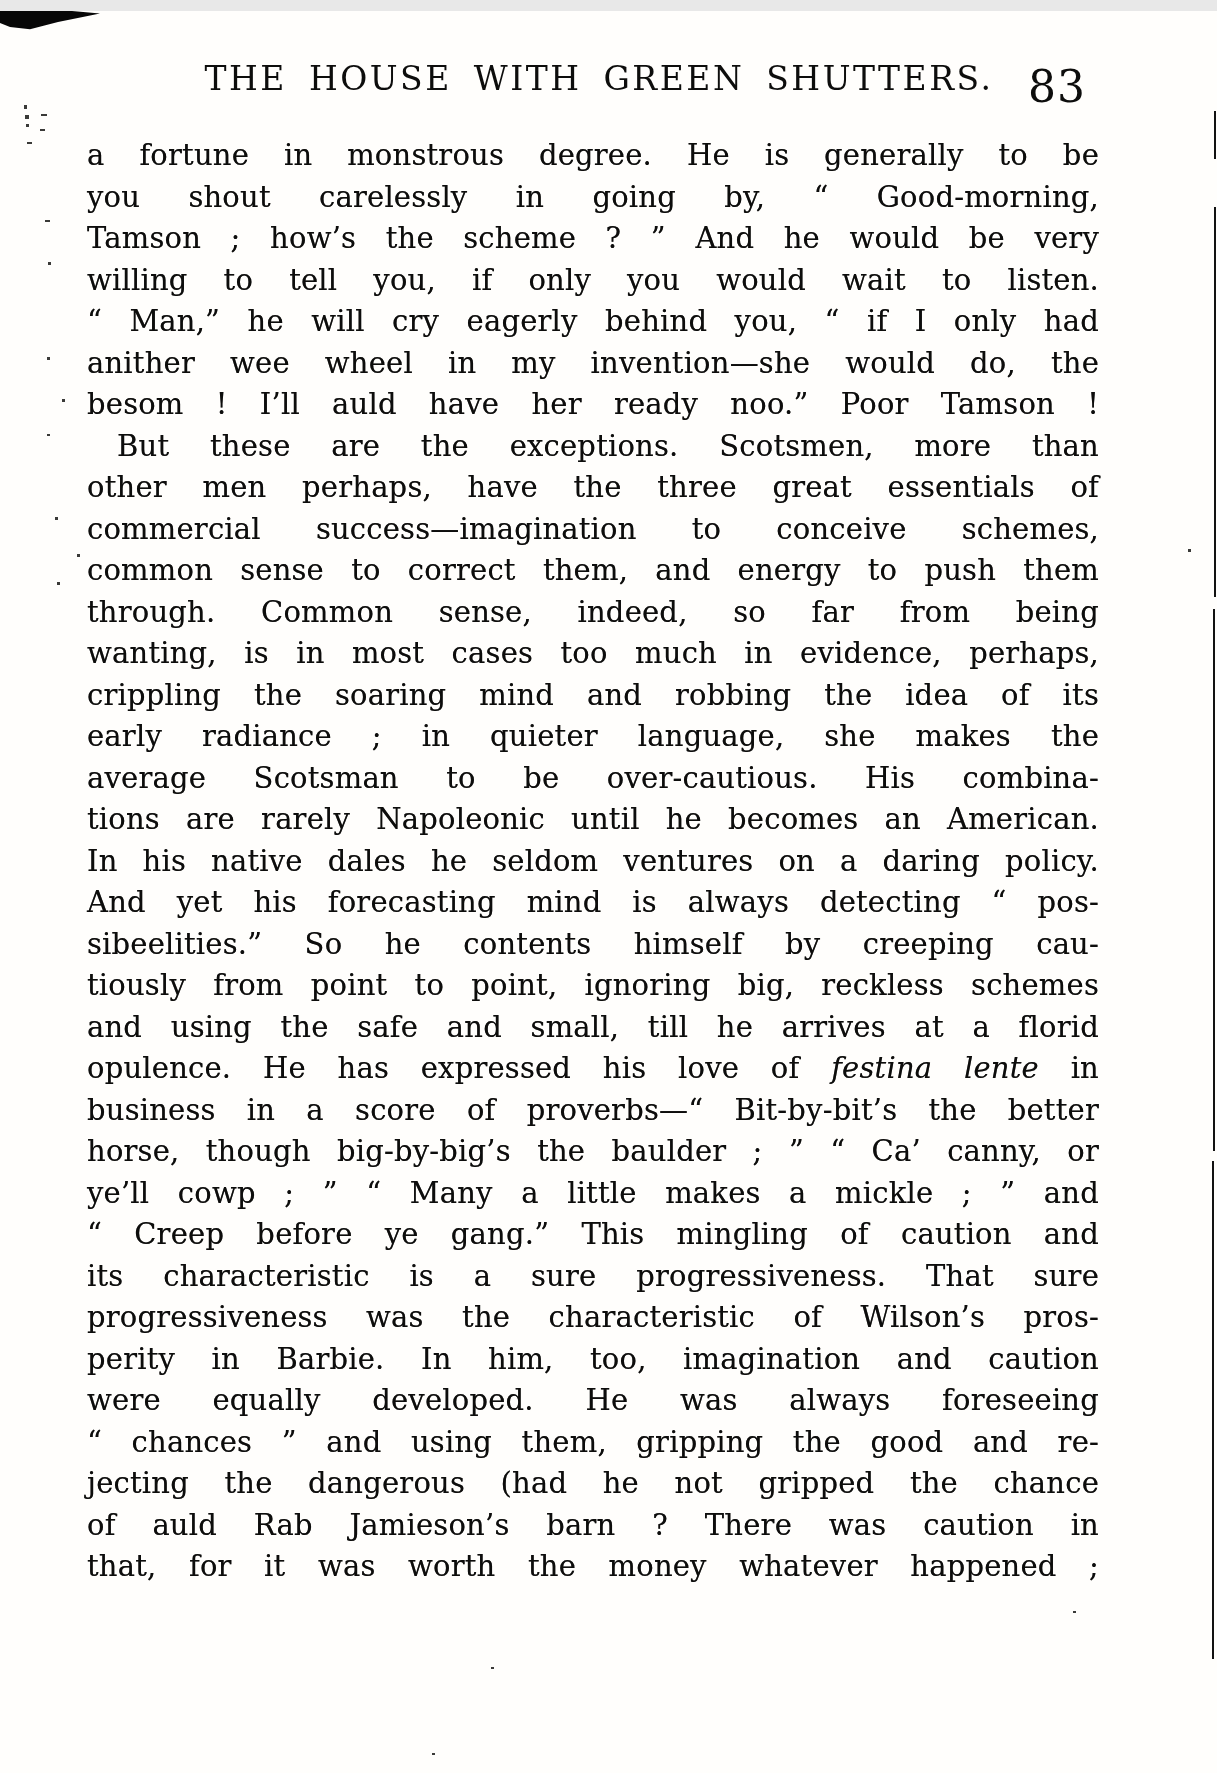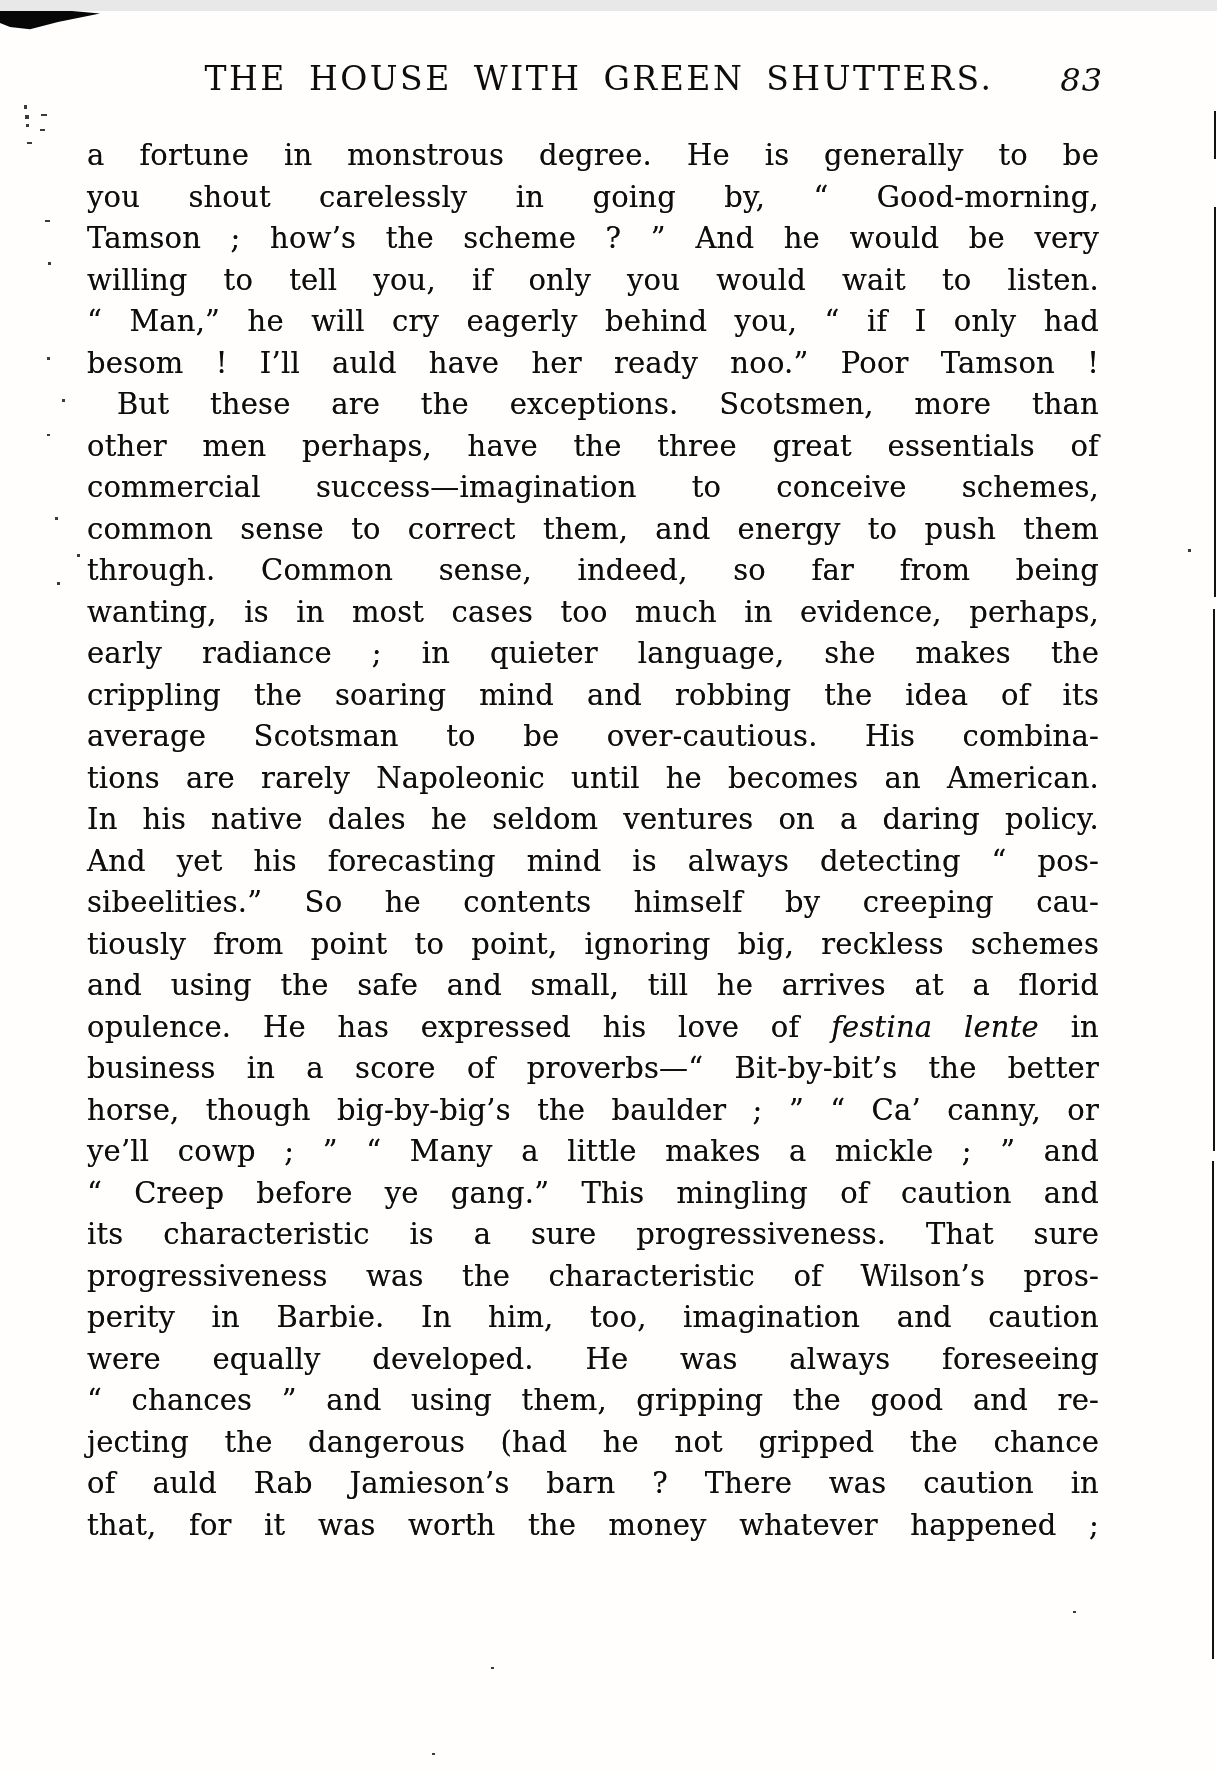--- a/index.html
+++ b/index.html
@@ -33,24 +33,23 @@
     width:1012px; height:44px;
   }
   .header-title {
     text-align:center;
     font-size:33px;
     letter-spacing:2.5px;
     word-spacing:9px;
     white-space:nowrap;
   }
   .page-number {
-    position:absolute; right:2px; top:2px;
-    font-size:32px;
+    position:absolute; right:19px; top:2px;
+    font-size:44px;
     letter-spacing:1px;
-    font-style:italic;
   }
 
   
   .text-column {
     position:absolute; left:87px; top:124px;
     width:1012px;
   }
   .line {
     height:41.5px;
     line-height:41.5px;
@@ -98,29 +97,30 @@
     <div class="header-title">THE HOUSE WITH GREEN SHUTTERS.</div>
     <div class="page-number">83</div>
   </div>
 
   <div class="text-column">
       <div class="line"><span>a fortune in monstrous degree. He is generally to be</span></div>
       <div class="line"><span>you shout carelessly in going by, “ Good-morning,</span></div>
       <div class="line"><span>Tamson ; how’s the scheme ? ” And he would be very</span></div>
       <div class="line"><span>willing to tell you, if only you would wait to listen.</span></div>
       <div class="line"><span>“ Man,” he will cry eagerly behind you, “ if I only had</span></div>
+      <div class="line"><span>anither wee wheel in my invention—she would do, the</span></div>
       <div class="line"><span>besom ! I’ll auld have her ready noo.” Poor Tamson !</span></div>
       <div class="line indent"><span>But these are the exceptions. Scotsmen, more than</span></div>
       <div class="line"><span>other men perhaps, have the three great essentials of</span></div>
       <div class="line"><span>commercial success—imagination to conceive schemes,</span></div>
       <div class="line"><span>common sense to correct them, and energy to push them</span></div>
       <div class="line"><span>through. Common sense, indeed, so far from being</span></div>
       <div class="line"><span>wanting, is in most cases too much in evidence, perhaps,</span></div>
+      <div class="line"><span>crippling the soaring mind and robbing the idea of its</span></div>
       <div class="line"><span>early radiance ; in quieter language, she makes the</span></div>
-      <div class="line"><span>crippling the soaring mind and robbing the idea of its</span></div>
       <div class="line"><span>average Scotsman to be over-cautious. His combina-</span></div>
       <div class="line"><span>tions are rarely Napoleonic until he becomes an American.</span></div>
       <div class="line"><span>In his native dales he seldom ventures on a daring policy.</span></div>
       <div class="line"><span>And yet his forecasting mind is always detecting “ pos-</span></div>
       <div class="line"><span>sibeelities.” So he contents himself by creeping cau-</span></div>
       <div class="line"><span>tiously from point to point, ignoring big, reckless schemes</span></div>
       <div class="line"><span>and using the safe and small, till he arrives at a florid</span></div>
       <div class="line"><span>opulence. He has expressed his love of </span><span class="italic">festina lente</span><span> in</span></div>
       <div class="line"><span>business in a score of proverbs—“ Bit-by-bit’s the better</span></div>
       <div class="line"><span>horse, though big-by-big’s the baulder ; ” “ Ca’ canny, or</span></div>

